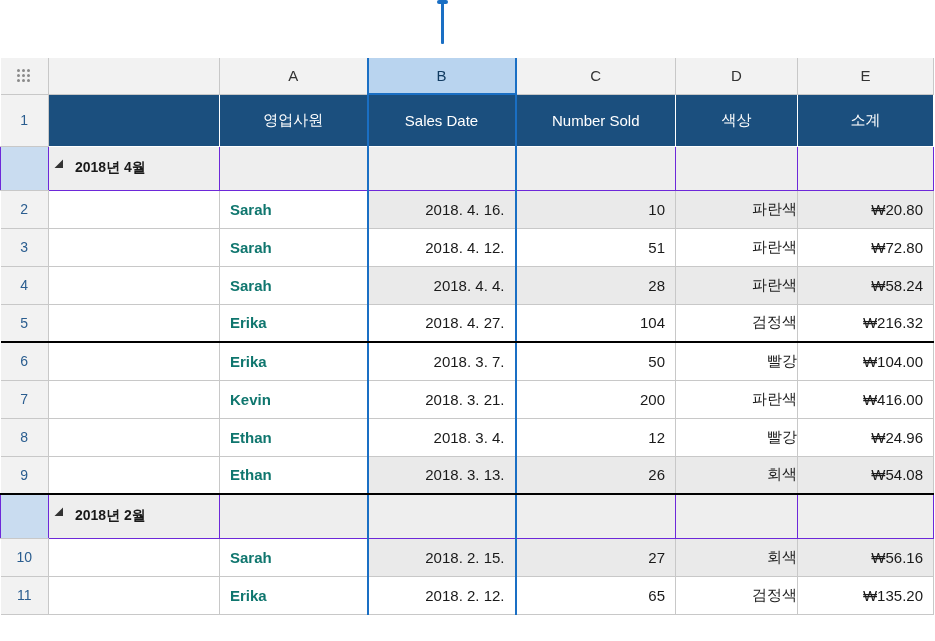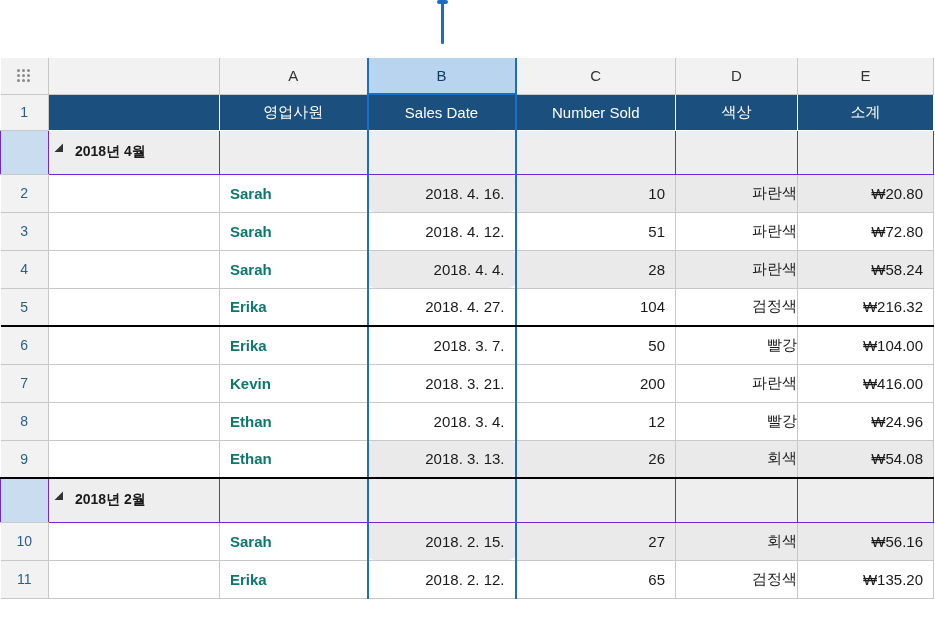--- a/index.html
+++ b/index.html
@@ -124,21 +124,21 @@
 
   
   .hdrcell {
     background: #1b4f7e;
     color: #ffffff;
     font-size: 15px;
     font-weight: bold;
     text-align: center;
     vertical-align: middle;
     border: 1px solid #ffffff;
-    height: 36px;
+    height: 52px;
   }
   .hdrcell.selcol {
     border-left: 2px solid #1a6fc4;
     border-right: 2px solid #1a6fc4;
   }
 
   
   .grouprow td {
     background: #eeeeee;
     border: 1px solid #6d28d9;
@@ -188,21 +188,20 @@
     text-align: left;
   }
   td.cell.num { text-align: right; padding-right: 10px; }
   td.cell.ctr { text-align: right; }
   td.cell.blank { border-left: none; }
   td.cell.selcol {
     border-left: 2px solid #1a6fc4;
     border-right: 2px solid #1a6fc4;
     text-align: right;
     padding-right: 10px;
-    border-radius: 7px;
   }
   tr.groupend td { border-bottom: 2px solid #000000; }
 </style>
 </head>
 <body>
 
 <div id="sheet">
 
   <div class="callout-line"></div>
   <div class="callout-cap"></div>

